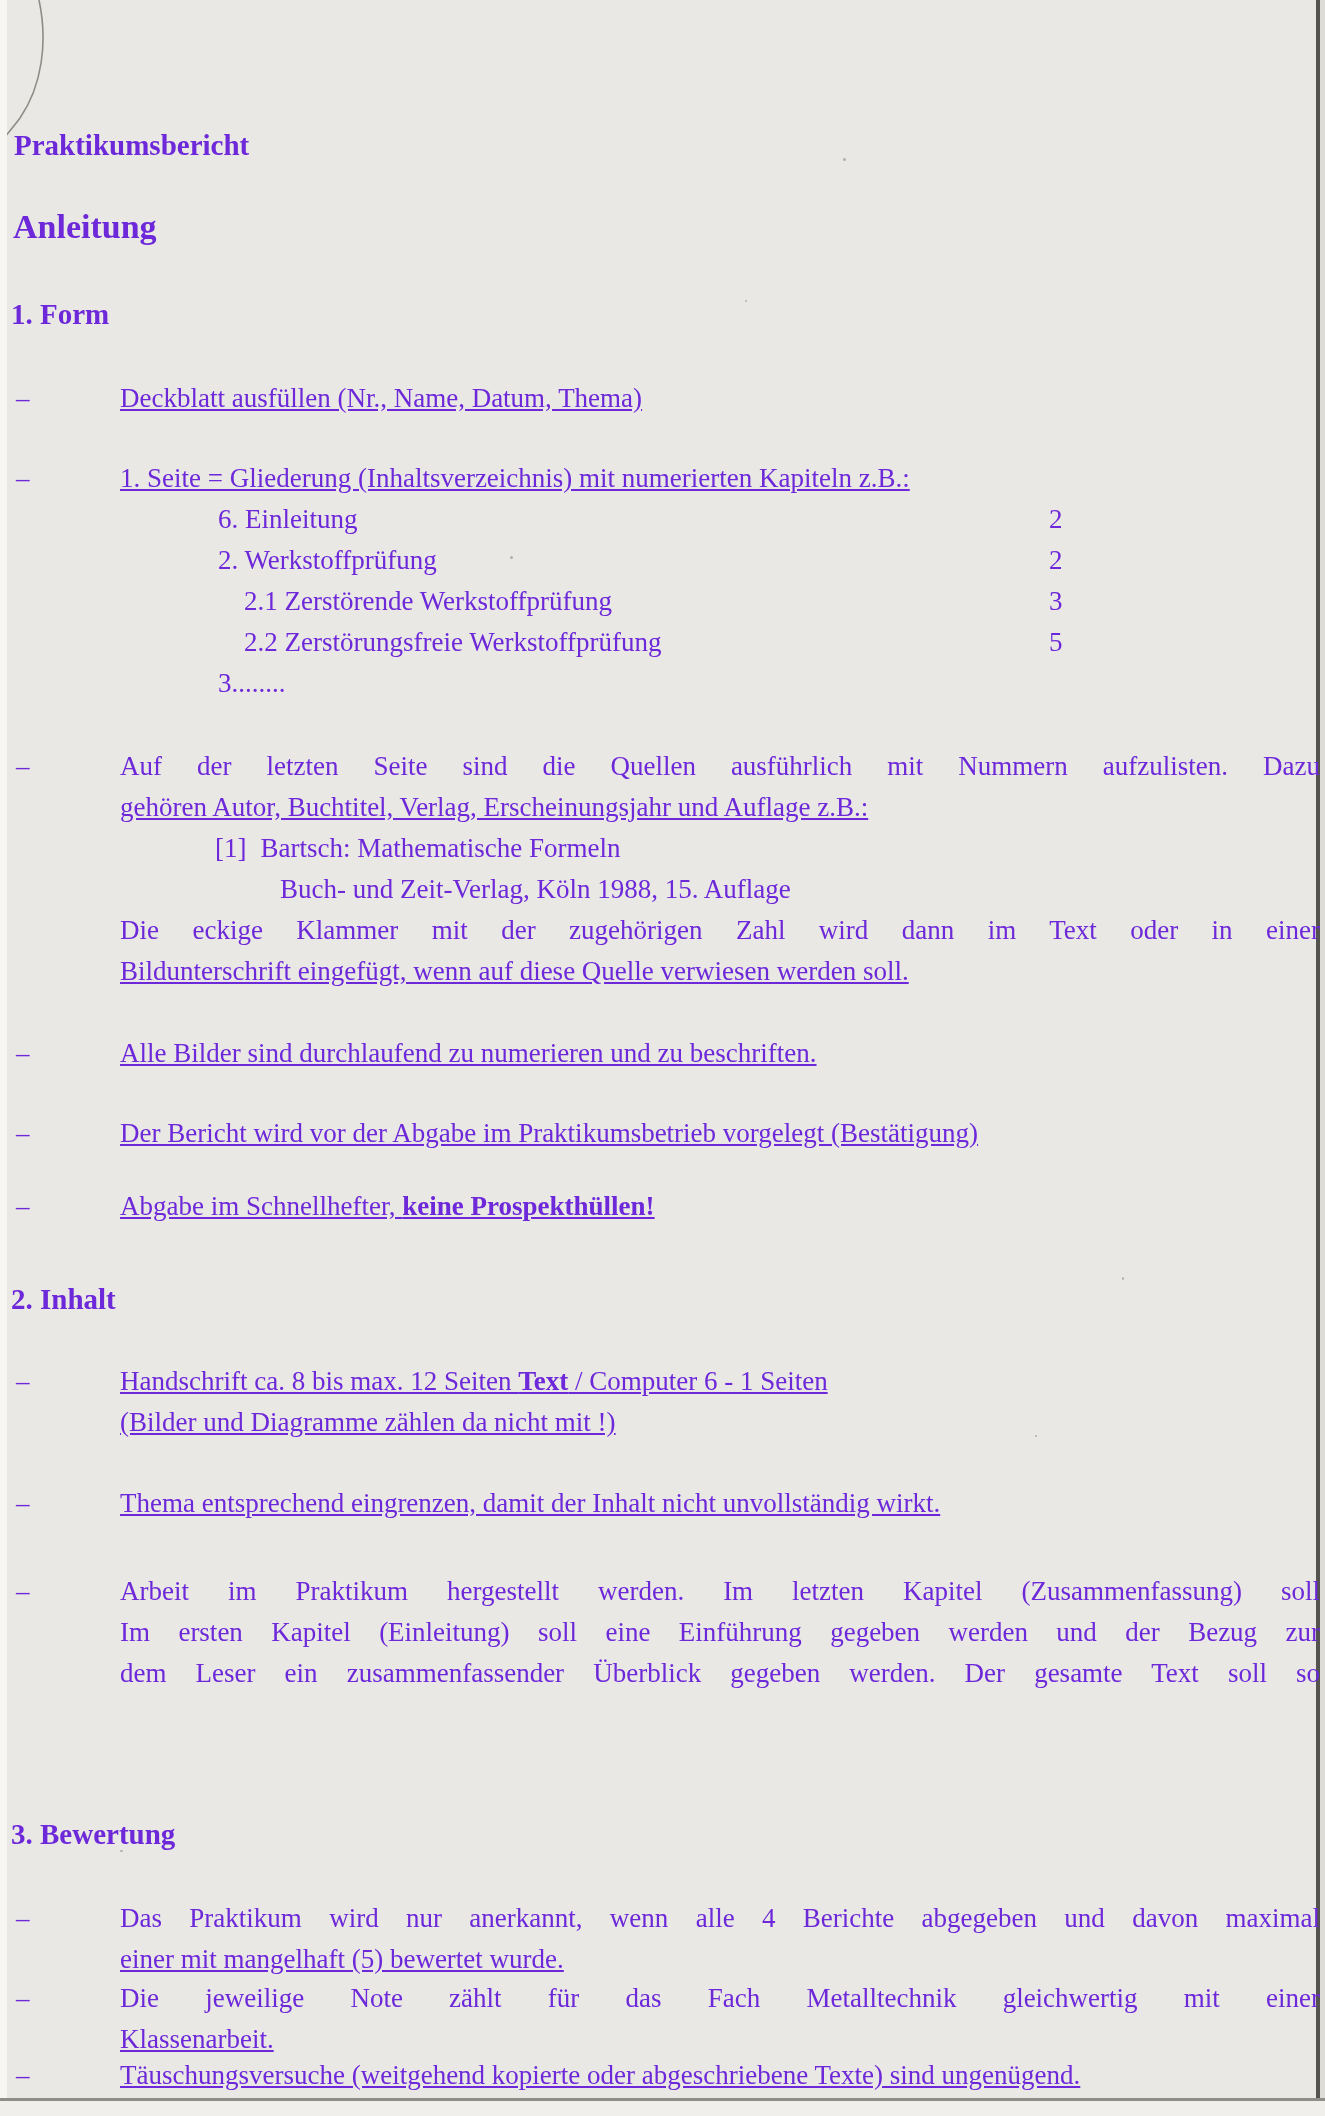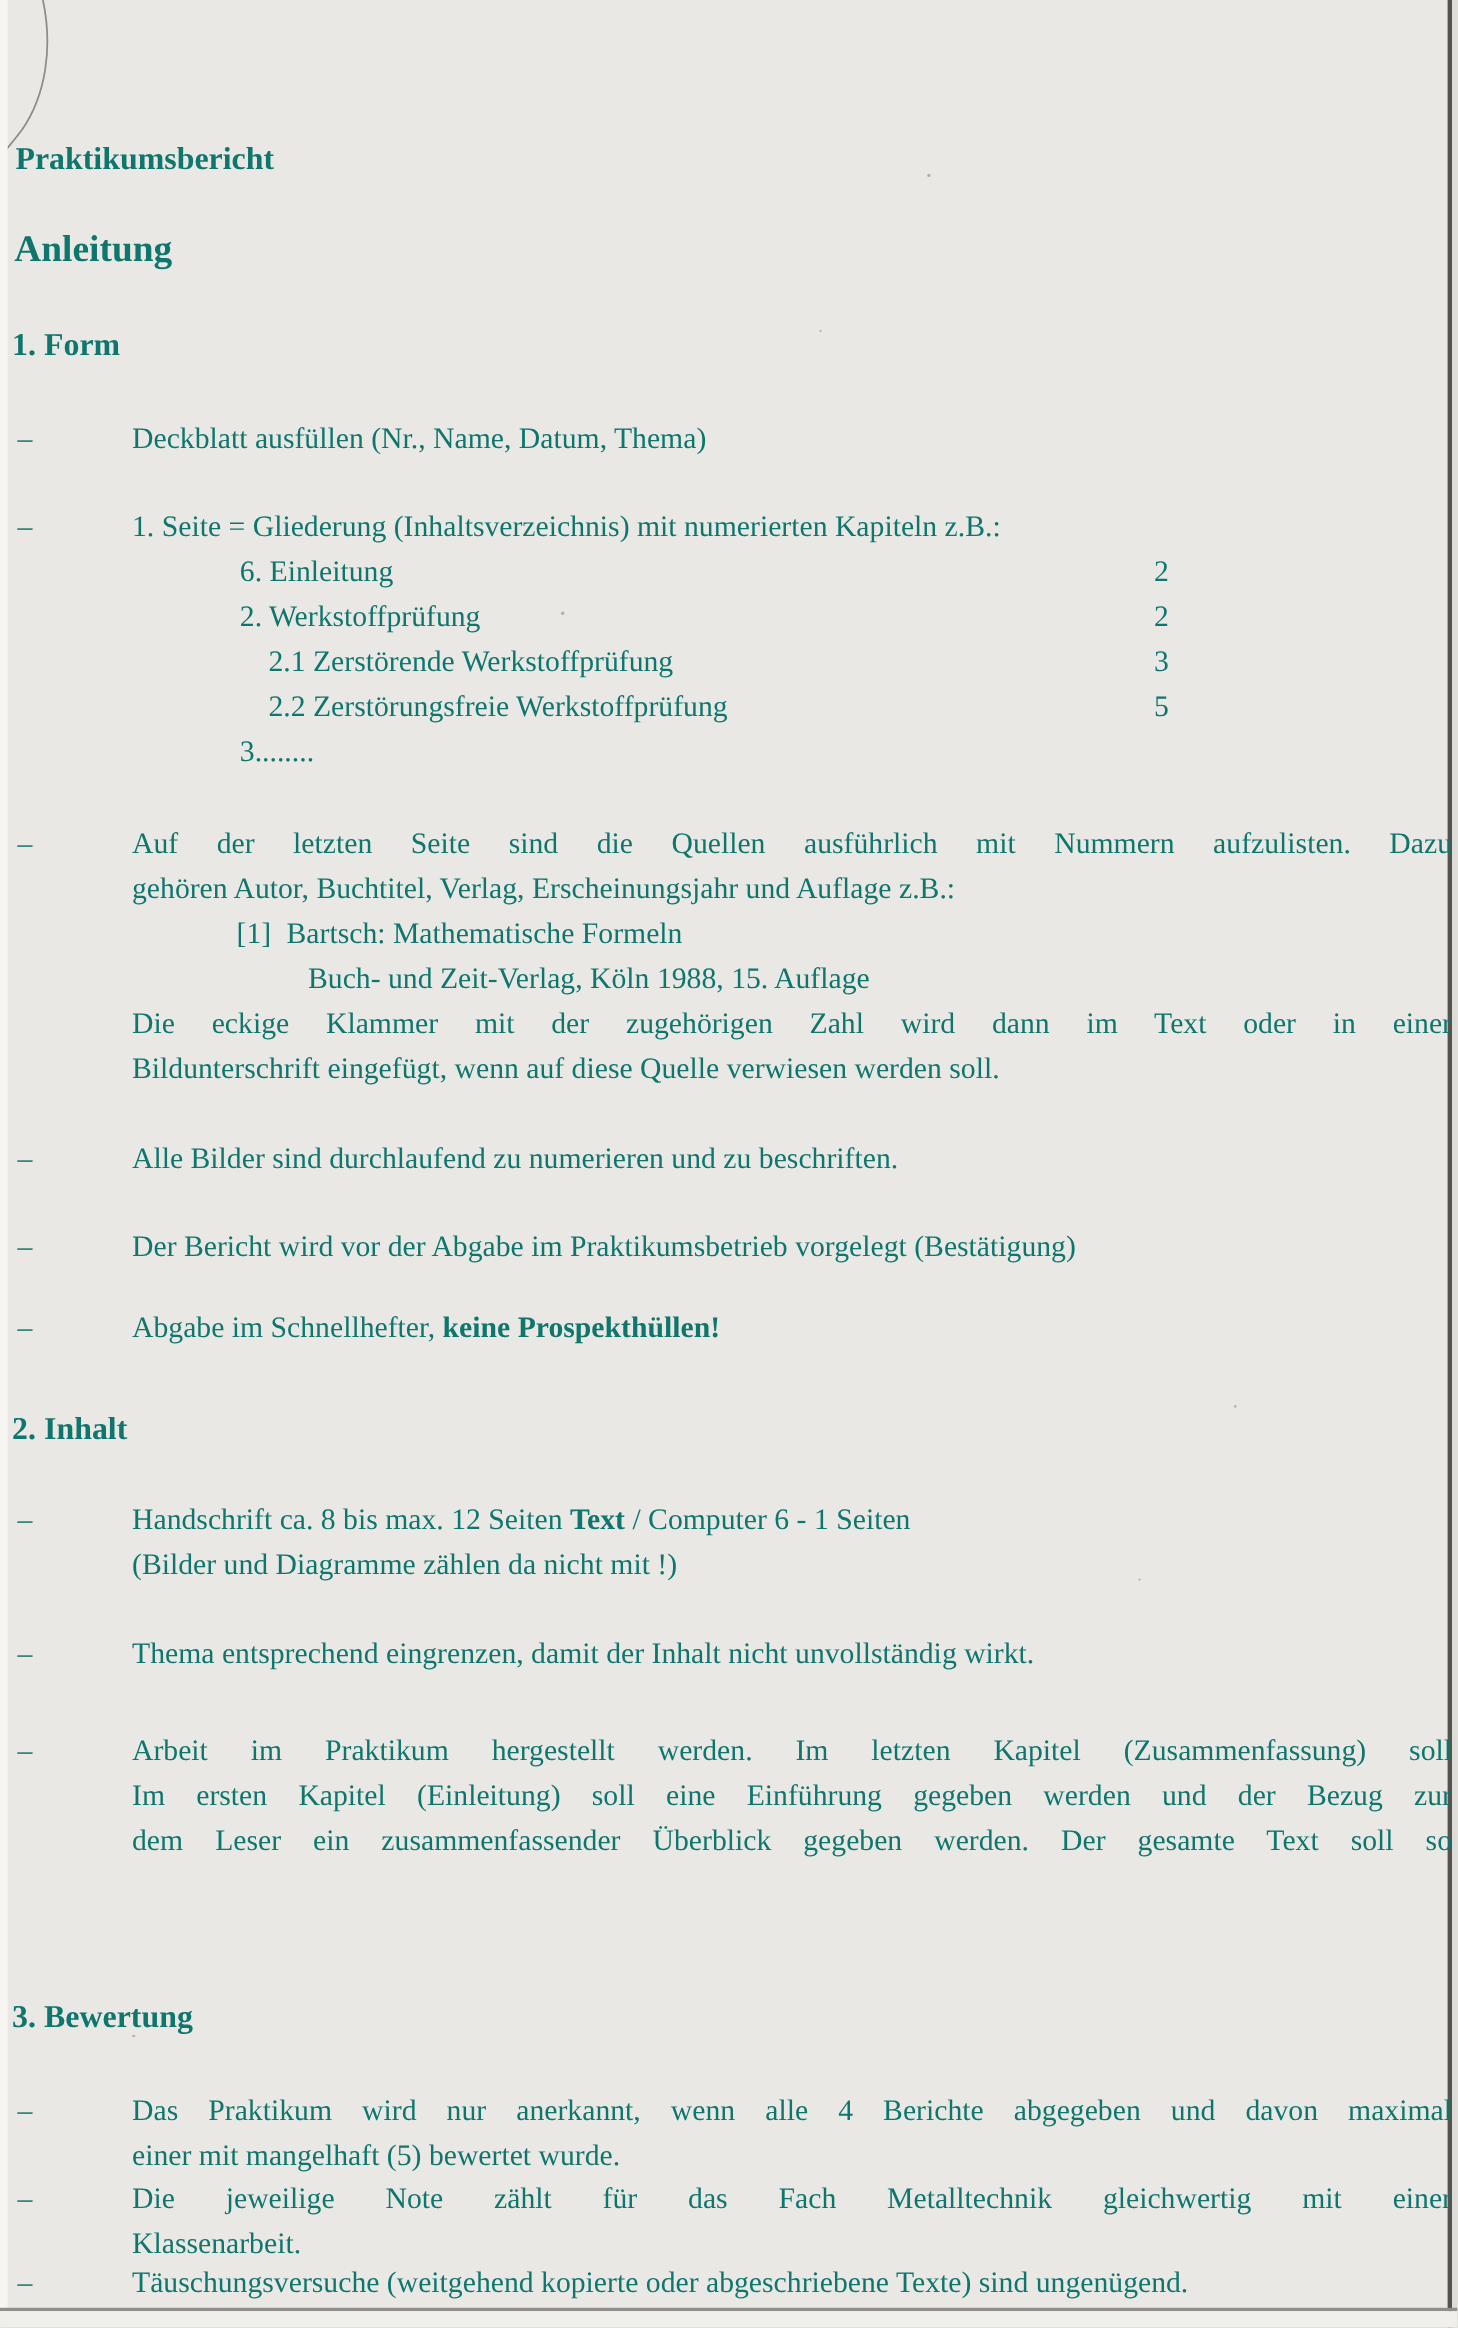--- a/index.html
+++ b/index.html
@@ -3,41 +3,41 @@
 <meta charset="utf-8">
 <style>
   html,body { margin:0; padding:0; background:#d8d7d2; }
   .page {
     position:relative;
     width:1325px; height:2116px;
     margin:0 auto;
     background:#e9e8e4;
     overflow:hidden;
     font-family:"Liberation Serif","DejaVu Serif",serif;
-    color:#0f766e;
+    color:#6d28d9;
   }
   
   .edge-left   { position:absolute; left:0; top:0; width:7px; height:100%; background:#f7f6f2; }
   .edge-right  { position:absolute; left:1316px; top:0; width:4px; height:100%; background:#55534e; }
   .edge-right2 { position:absolute; left:1320px; top:0; width:5px; height:100%; background:#dddcd7; }
   .edge-bottom-line  { position:absolute; left:0; top:2098px; width:100%; height:3px; background:#8f8e89; }
   .edge-bottom-strip { position:absolute; left:0; top:2101px; width:100%; height:15px; background:#f0efeb; }
   .curl { position:absolute; left:0; top:0; }
   .speck { position:absolute; background:#6a6a64; border-radius:50%; opacity:.45; }
 
   
   .ab { position:absolute; left:0; width:1325px; margin:0; }
   .title    { font-size:29px; font-weight:bold; line-height:38px; padding-left:14px; }
   .subtitle { font-size:34px; font-weight:bold; line-height:44px; padding-left:13px; }
   .sec      { font-size:29px; font-weight:bold; line-height:40px; padding-left:11px; }
 
   .bullet { font-size:27px; line-height:41px; }
   .dash   { position:absolute; left:16px; top:0; font-size:27px; line-height:41px; }
   .btext  { margin-left:120px; width:1200px; }
-  .line   { white-space:nowrap; }
+  .line   { white-space:nowrap;text-decoration:underline; }
   .stretch{ text-align:justify; text-align-last:justify; white-space:normal; }
   b, .bold{ font-weight:bold; }
 
   .toc { position:relative; }
   .toc-row { position:relative; padding-left:98px; white-space:nowrap; }
   .toc-row.sub { padding-left:124px; }
   .toc-page { position:absolute; left:929px; top:0; }
 
   .ref1 { padding-left:95px; white-space:nowrap; }
   .ref-num { display:inline-block; margin-right:14px; }

